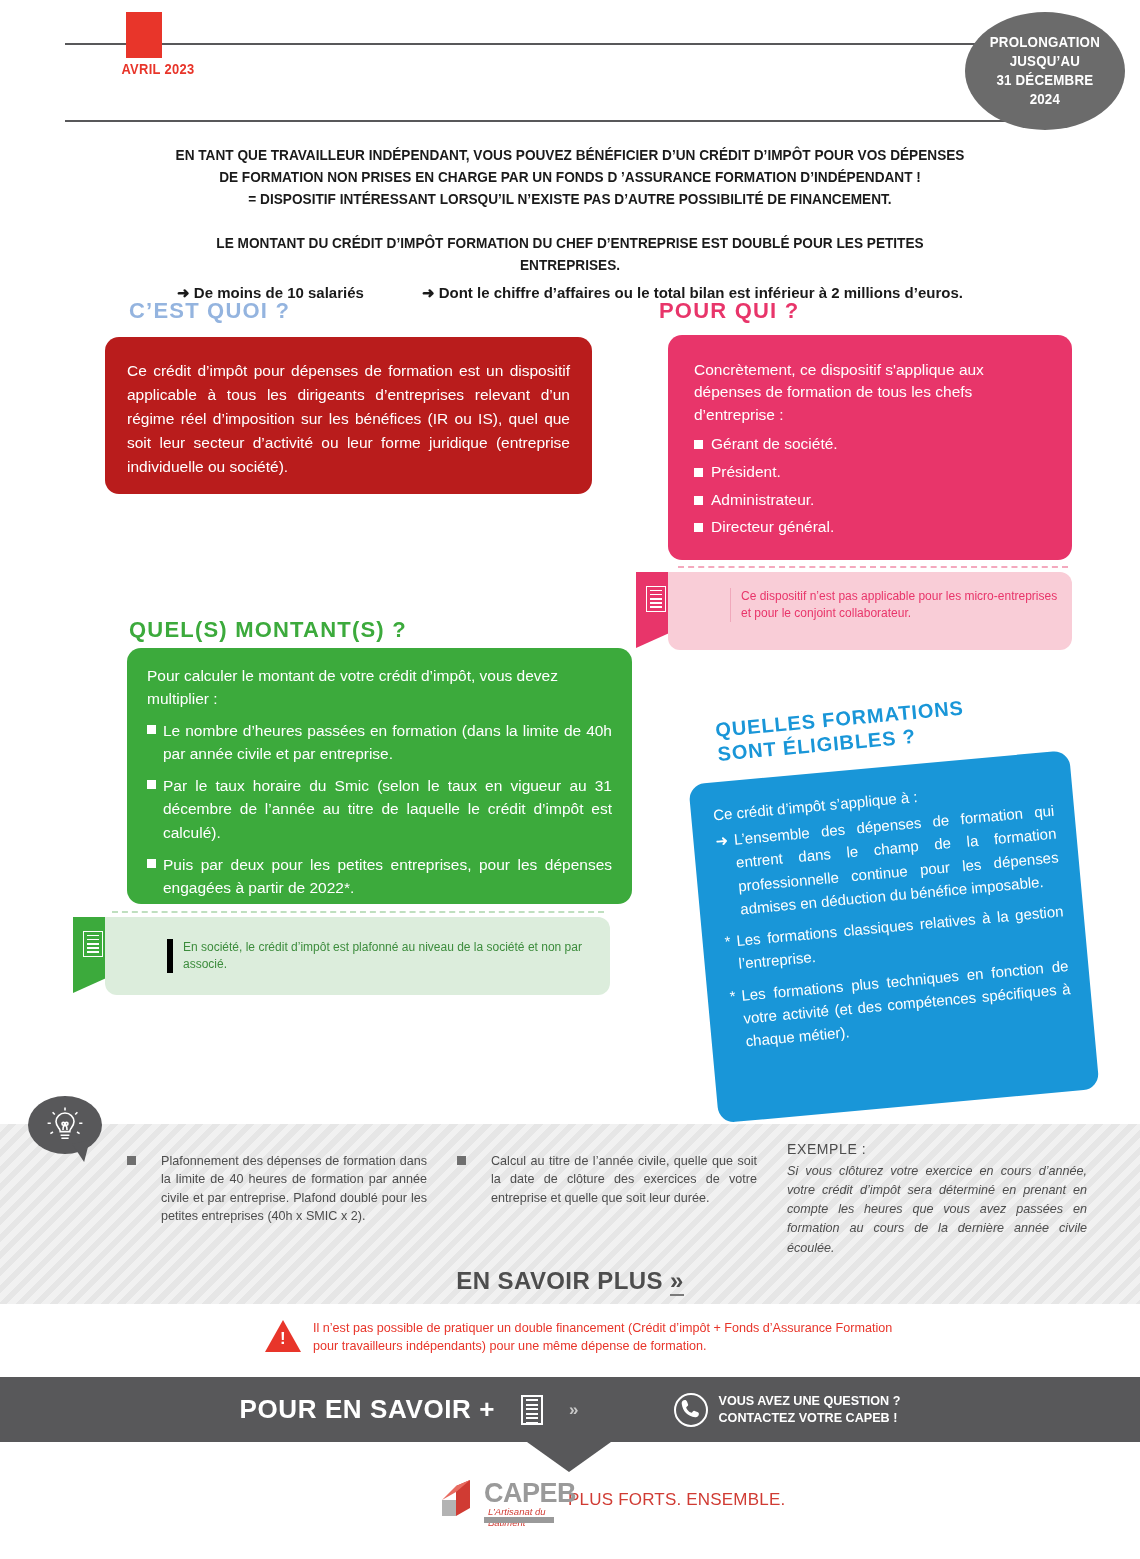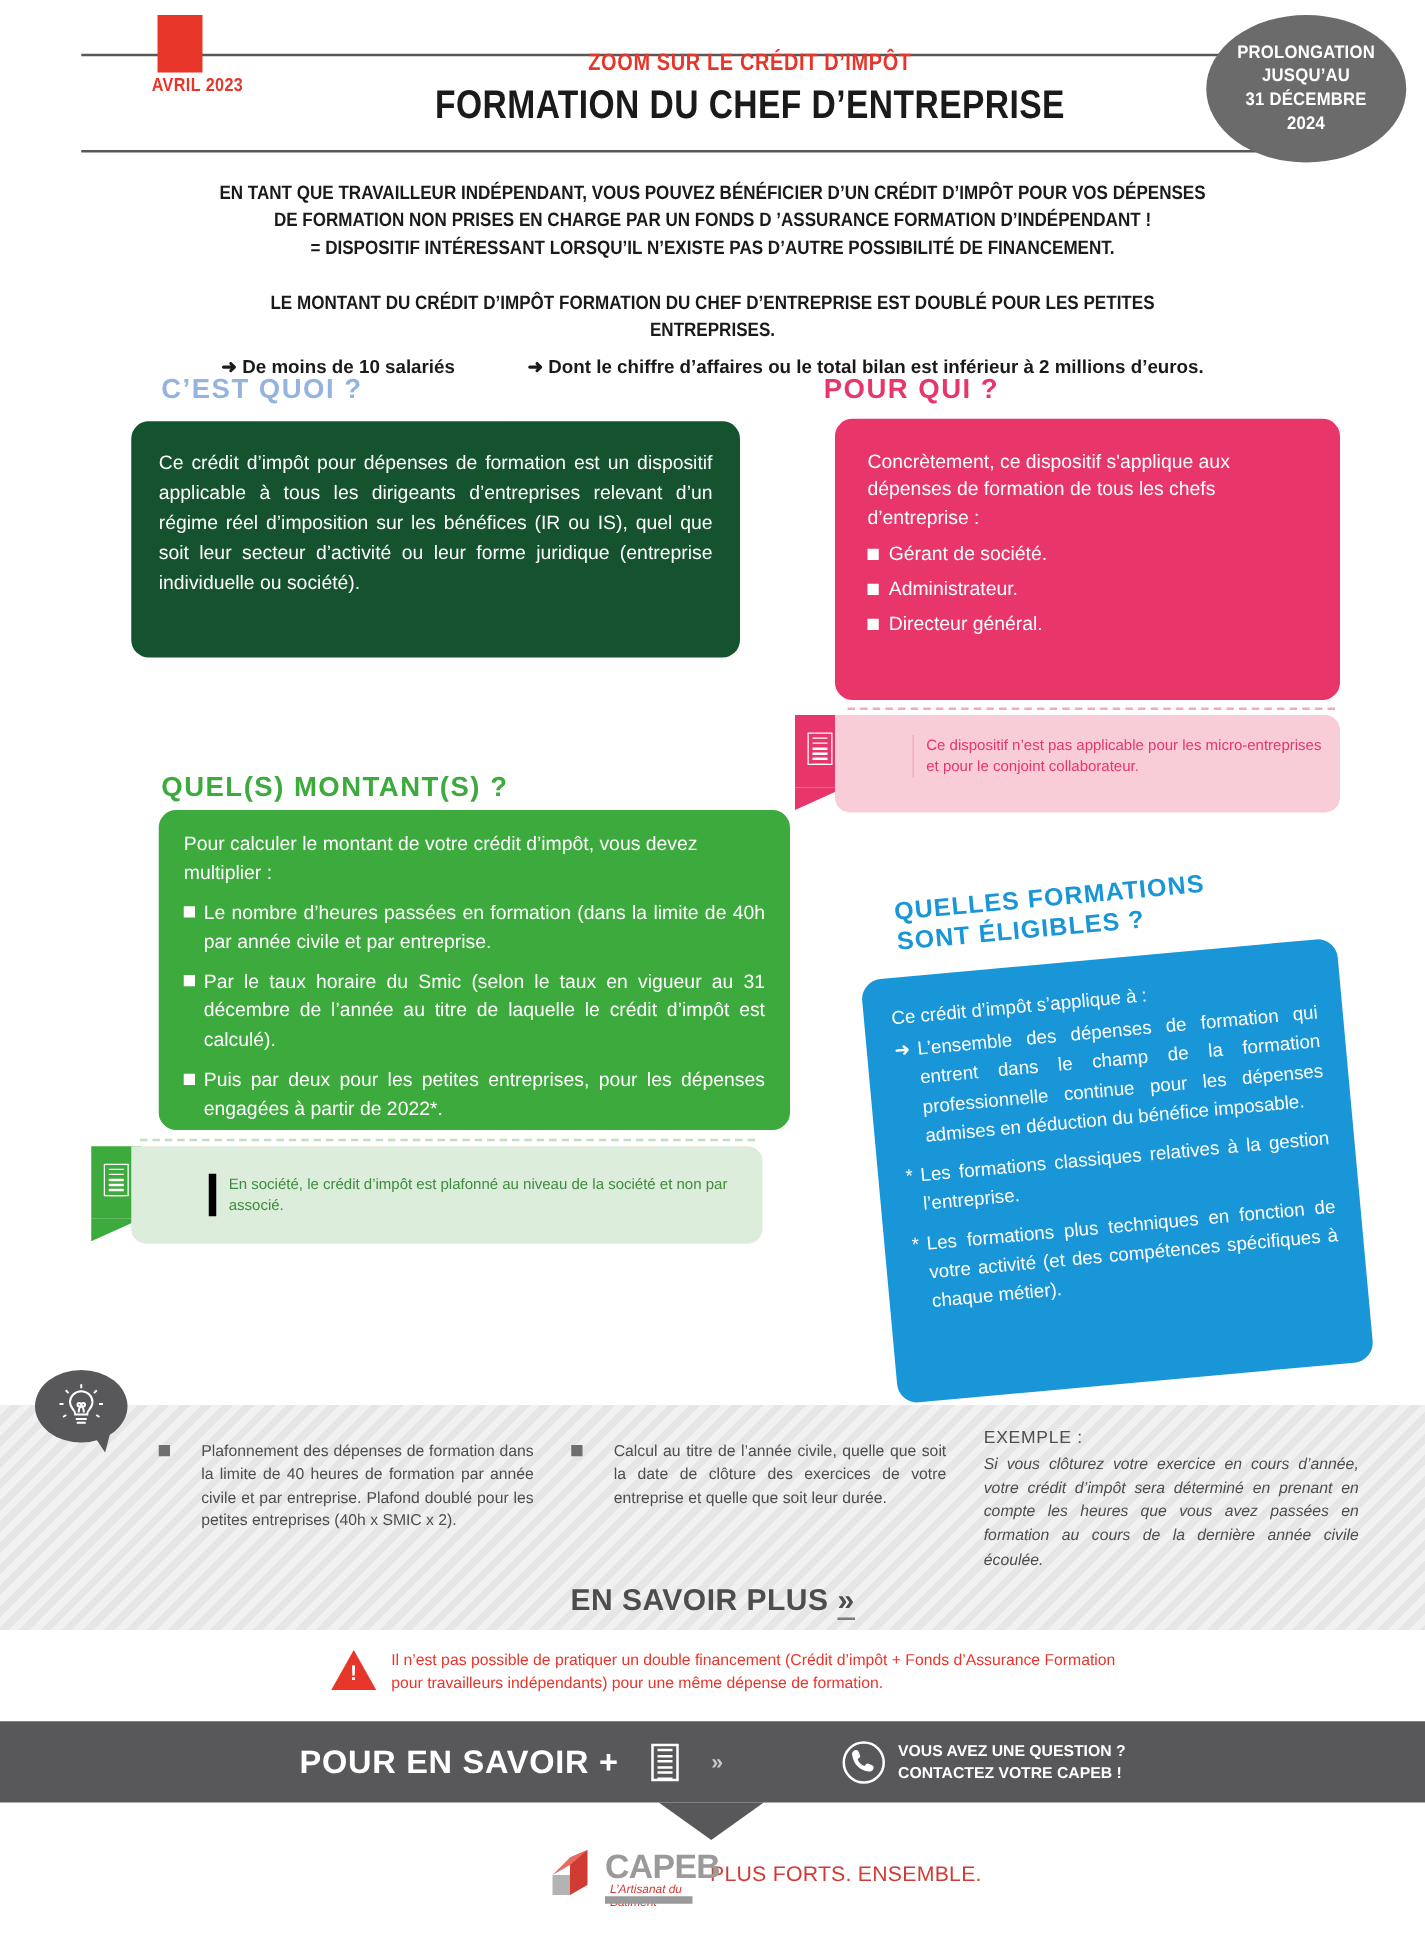--- a/index.html
+++ b/index.html
@@ -34,21 +34,21 @@
 
   
   .sec-title { position:absolute; font-size:22px; font-weight:bold; letter-spacing:1.2px; }
 
   
   .card { position:absolute; border-radius:14px; }
   .card p, .card li { color:#fff; }
 
   
   #t-quoi { left:129px; top:298px; color:#94b4df; }
-  #card-quoi { left:105px; top:337px; width:487px; height:189px; background:#14532d; padding:22px 22px 0 22px; }
+  #card-quoi { left:105px; top:337px; width:487px; height:157px; background:#b91c1c; padding:22px 22px 0 22px; }
   #card-quoi p { font-size:15.5px; line-height:1.55; text-align:justify; color:#ffffff; }
 
   
   #t-qui { left:659px; top:298px; color:#e8356a; }
   #card-qui { left:668px; top:335px; width:404px; height:225px; background:#e8356a; padding:24px 26px 0 26px; }
   #card-qui p { font-size:15.5px; line-height:1.45; }
   #card-qui ul { list-style:none; margin-top:4px; }
   #card-qui li { font-size:15.5px; line-height:1.78; display:flex; align-items:baseline; gap:8px; }
   .sqb { display:inline-block; width:9px; height:9px; background:#fff; flex:0 0 9px; }
   #qui-dash { position:absolute; left:678px; top:566px; width:390px; border-top:2px dashed #f4a9be; }
@@ -133,24 +133,20 @@
   #tagline { color:#d03b33; font-size:17px; letter-spacing:.2px; }
 </style>
 </head>
 <body>
 
 <div id="header">
   <div id="hdr-line-top"></div>
   <div id="hdr-line-bot"></div>
   <div id="red-square"></div>
   <div id="month-label" class="cond">AVRIL 2023</div>
-  <div id="hdr-titles">
-    <div id="hdr-kicker" class="cond">ZOOM SUR LE CRÉDIT D’IMPÔT</div>
-    <div id="hdr-title" class="cond">FORMATION DU CHEF D’ENTREPRISE</div>
-  </div>
   <div id="badge">
     <div id="badge-txt" class="cond">
       <div>PROLONGATION</div>
       <div>JUSQU’AU</div>
       <div>31 DÉCEMBRE</div>
       <div>2024</div>
     </div>
   </div>
 </div>
 
@@ -170,20 +166,24 @@
   <p>Ce crédit d’impôt pour dépenses de formation est un dispositif applicable à tous les dirigeants d’entreprises relevant d’un régime réel d’imposition sur les bénéfices (IR ou IS), quel que soit leur secteur d’activité ou leur forme juridique (entreprise individuelle ou société).</p>
 </div>
 
 <div id="t-qui" class="sec-title">POUR QUI ?</div>
 <div id="card-qui" class="card">
   <p>Concrètement, ce dispositif s'applique aux dépenses de formation de tous les chefs d’entreprise :</p>
   <ul>
     <li>
         <span class="sqb"></span>
         <span>Gérant de société.</span>
+      </li>
+    <li>
+        <span class="sqb"></span>
+        <span>Président.</span>
       </li>
     <li>
         <span class="sqb"></span>
         <span>Administrateur.</span>
       </li>
     <li>
         <span class="sqb"></span>
         <span>Directeur général.</span>
       </li>
   </ul>

